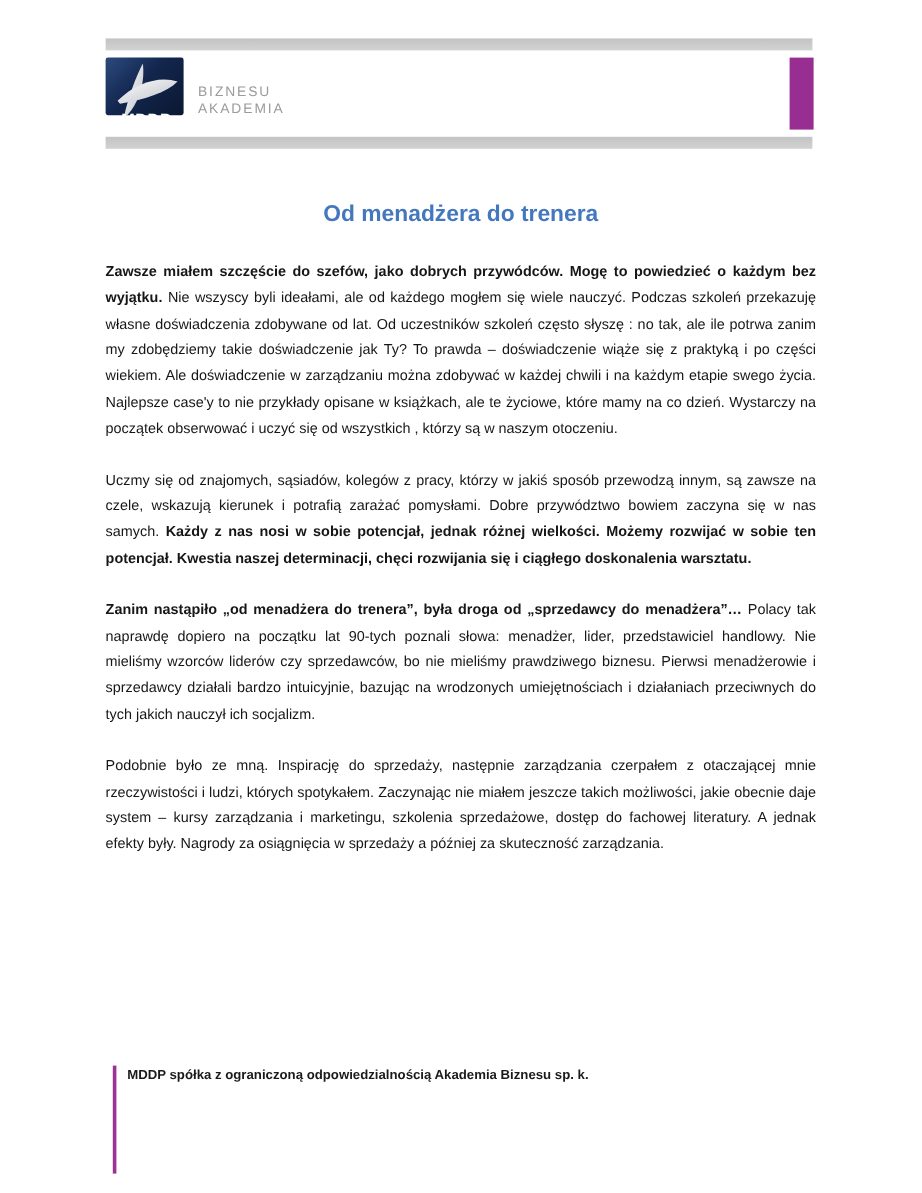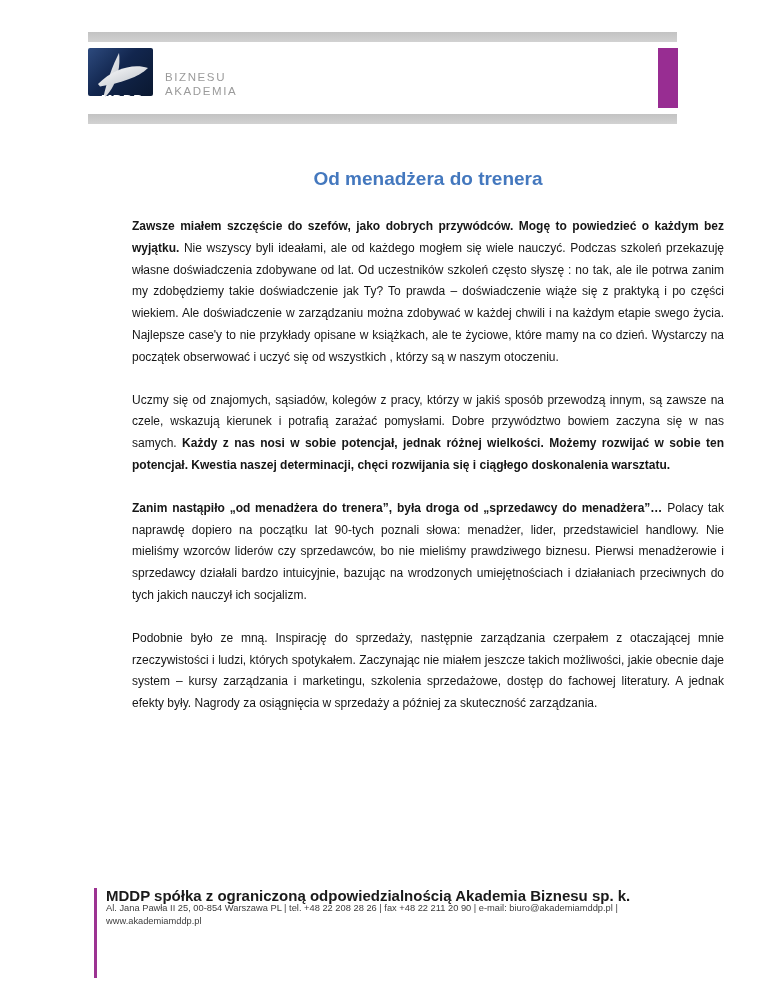--- a/index.html
+++ b/index.html
@@ -48,21 +48,20 @@
     left: 658px; top: 48px;
     width: 20px; height: 60px;
     background: #982d92;
   }
 
   
   .content {
     position: absolute;
     left: 88px; top: 167px;
     width: 592px;
-    margin-left: 44px;
   }
   .title {
     margin: 0 0 25px 0;
     text-align: center;
     font-size: 19px;
     line-height: 24px;
     font-weight: bold;
     color: #4478be;
   }
   .content p {
@@ -84,21 +83,21 @@
   .footer-text {
     position: absolute;
     left: 106px; top: 890px;
     width: 600px;
     color: #3d3d3d;
     font-size: 9.3px;
     line-height: 12.3px;
   }
   .footer-company {
     font-weight: bold;
-    font-size: 15px;
+    font-size: 11px;
     color: #1a1a1a;
   }
 </style>
 </head>
 <body>
 
 <div class="page">
 
   <div class="hbar top"></div>
 
@@ -135,16 +134,15 @@
     <p><span>Uczmy się od znajomych, sąsiadów, kolegów z pracy, którzy w jakiś sposób przewodzą innym, są zawsze na czele, wskazują kierunek i potrafią zarażać pomysłami. Dobre przywództwo bowiem zaczyna się w nas samych.</span><b> Każdy z nas nosi w sobie potencjał, jednak różnej wielkości. Możemy rozwijać w sobie ten potencjał. Kwestia naszej determinacji, chęci rozwijania się i ciągłego doskonalenia warsztatu.</b></p>
 
     <p><b>Zanim nastąpiło „od menadżera do trenera”, była droga od „sprzedawcy do menadżera”…</b><span> Polacy tak naprawdę dopiero na początku lat 90-tych poznali słowa: menadżer, lider, przedstawiciel handlowy. Nie mieliśmy wzorców liderów czy sprzedawców, bo nie mieliśmy prawdziwego biznesu. Pierwsi menadżerowie i sprzedawcy działali bardzo intuicyjnie, bazując na wrodzonych umiejętnościach i działaniach przeciwnych do tych jakich nauczył ich socjalizm.</span></p>
 
     <p><span>Podobnie było ze mną. Inspirację do sprzedaży, następnie zarządzania czerpałem z otaczającej mnie rzeczywistości i ludzi, których spotykałem. Zaczynając nie miałem jeszcze takich możliwości, jakie obecnie daje system – kursy zarządzania i marketingu, szkolenia sprzedażowe, dostęp do fachowej literatury. A jednak efekty były. Nagrody za osiągnięcia w sprzedaży a później za skuteczność zarządzania.</span></p>
   </div>
 
   <div class="footer-accent"></div>
   <div class="footer-text">
     <div class="footer-company">MDDP spółka z ograniczoną odpowiedzialnością Akademia Biznesu sp. k.</div>
-    <div>Al. Jana Pawła II 25, 00-854 Warszawa PL | tel. +48 22 208 28 26 | fax +48 22 211 20 90 | e-mail: biuro@akademiamddp.pl | www.akademiamddp.pl</div>
   </div>
 
 </div>
 
 </body></html>

